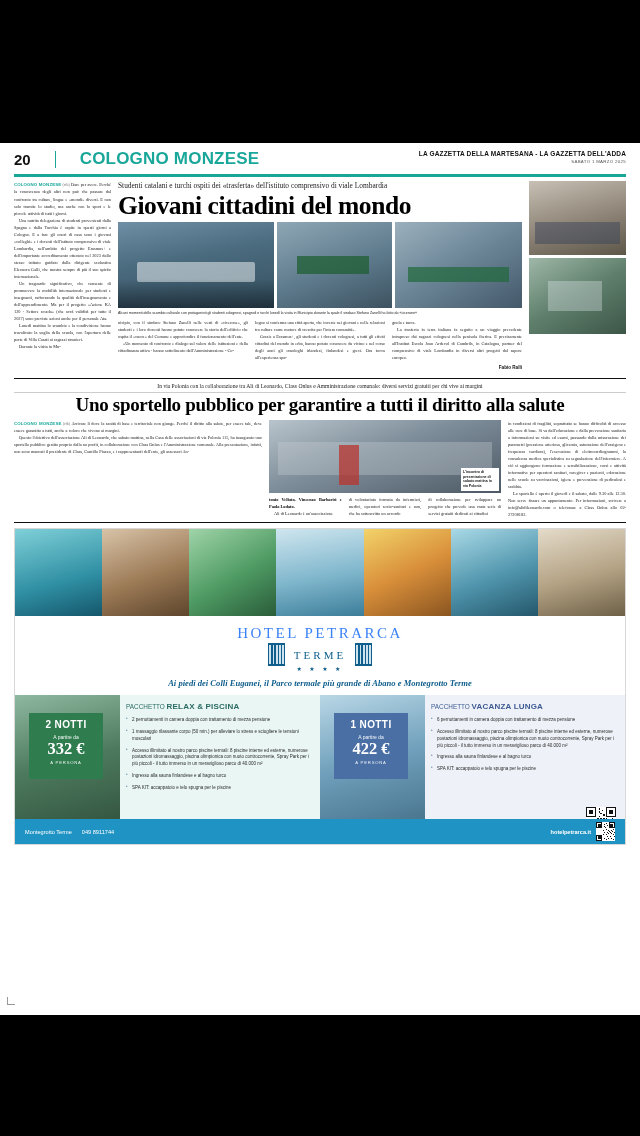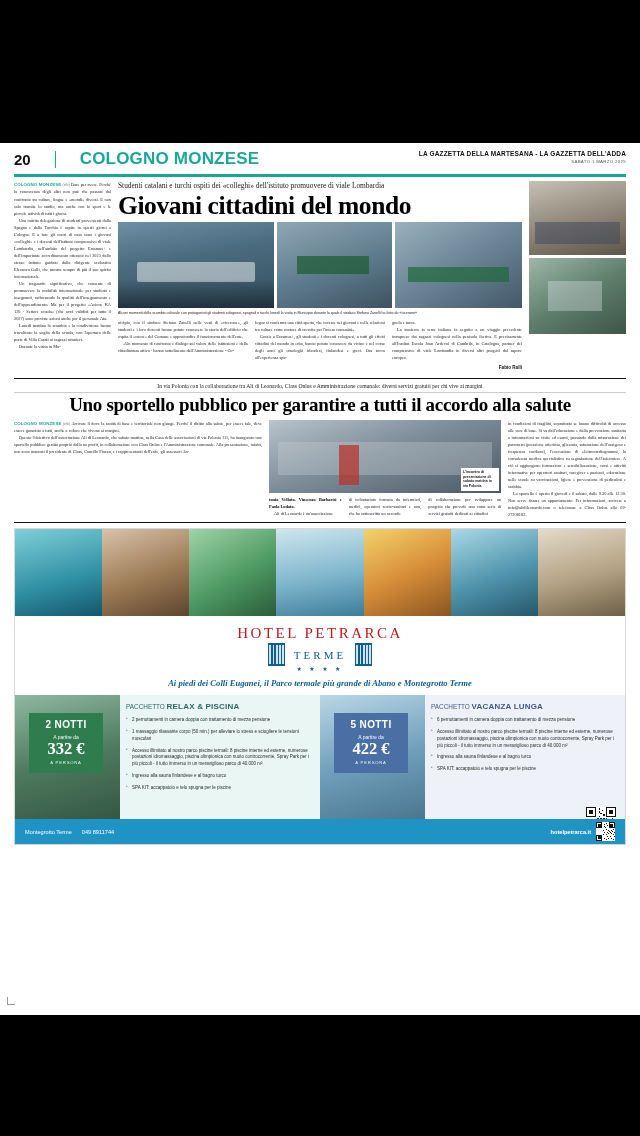--- a/index.html
+++ b/index.html
@@ -51,32 +51,32 @@
   .a2-right{width:118px;flex:none;}
   .a2-photowrap{position:relative;}
   .capbox{position:absolute;right:2px;bottom:2px;width:34px;background:#fff;padding:2px 2px;}
   .capbox div{font-family:"Liberation Sans",sans-serif;font-weight:bold;font-size:3.5px;line-height:1.35;color:#111;}
 
   
   .ad{position:relative;margin:5px 14px 0 14px;height:317px;background:#fff;border:1px solid #d8d8d8;box-sizing:border-box;overflow:hidden;}
   .ad-strip{display:flex;height:87px;}
   .ad-strip .sp{flex:1;}
   .ad-logo{text-align:center;padding-top:9px;}
-  .logo-hotel{font-family:"Liberation Serif",serif;font-size:15px;letter-spacing:2.5px;color:#b91c1c;}
+  .logo-hotel{font-family:"Liberation Serif",serif;font-size:15px;letter-spacing:2.5px;color:#3b82f6;}
   .logo-row{display:flex;align-items:center;justify-content:center;gap:9px;margin-top:1px;}
   .logo-terme{font-family:"Liberation Serif",serif;font-size:11px;letter-spacing:3px;color:#0f5e8c;}
   .stars{color:#0f5e8c;font-size:6px;letter-spacing:3px;text-align:center;margin-top:-1px;}
   .colm{width:17px;height:19px;background:repeating-linear-gradient(90deg,#0f5e8c 0 1.4px,#cfe3ef 1.4px 3.2px);border-top:2px solid #0f5e8c;border-bottom:2px solid #0f5e8c;}
   .ad-claim{text-align:center;font-style:italic;font-weight:bold;font-size:8.6px;color:#0f5e8c;margin-top:6px;}
   .packs{display:flex;margin-top:7px;height:150px;}
   .pack{flex:1;position:relative;display:flex;}
   .pack.left{background:#e9f6f4;}
   .pack.right{background:#eef1f7;}
   .pack-img{width:105px;flex:none;position:relative;overflow:hidden;}
-  .badge{position:absolute;left:14px;top:18px;width:74px;padding:6px 0 8px 0;text-align:center;color:#fff;}
+  .badge{position:absolute;left:14px;top:18px;width:74px;padding:6px 0 14px 0;text-align:center;color:#fff;}
   .badge.green{background:#2f7d4f;}
   .badge.blue{background:#4a6fa5;}
   .badge .n{font-family:"Liberation Sans",sans-serif;font-weight:bold;font-size:10px;letter-spacing:.4px;}
   .badge .ap{font-family:"Liberation Sans",sans-serif;font-size:5px;margin-top:4px;opacity:.95;}
   .badge .price{font-family:Liberation Serif, serif;font-weight:bold;font-size:16.5px;line-height:1.1;}
   .badge .per{font-family:"Liberation Sans",sans-serif;font-size:4.2px;letter-spacing:.8px;margin-top:2px;opacity:.9;}
   .pack-body{flex:1;padding:7px 9px 0 6px;box-sizing:border-box;}
   .pack-title{font-family:"Liberation Sans",sans-serif;font-size:6.4px;color:#2a6b63;margin-bottom:6px;}
   .pack.right .pack-title{color:#3d5a93;}
   .pack-title b{font-size:8px;letter-spacing:.2px;}
@@ -120,21 +120,21 @@
           <span class="tag">(rfb)</span>
           <span>Dare per avere. Perché la conoscenza degli altri non può che passare dal confronto tra culture, lingue e «mondi» diversi. E non solo tramite lo studio, ma anche con lo sport e le piccole attività di tutti i giorni.</span>
         </p>
         <p>Una nutrita delegazione di studenti provenienti dalla Spagna e dalla Turchia è ospite in questi giorni a Cologno. E a fare gli onori di casa sono i giovani «colleghi» e i docenti dell'istituto comprensivo di viale Lombardia, nell'ambito del progetto Erasmus+ e dell'importante accreditamento ottenuto nel 2023 dallo stesso istituto guidato dalla dirigente scolastica Eleonora Galli, che mostra sempre di più il suo spirito internazionale.</p>
         <p>Un traguardo significativo, che consente di promuovere la mobilità internazionale per studenti e insegnanti, rafforzando la qualità dell'insegnamento e dell'apprendimento. Ma per il progetto «Azione KA 120 - Settore scuola» (che avrà validità per tutto il 2027) sono previste azioni anche per il personale Ata.</p>
         <p>Lunedì mattina lo scambio e la condivisione hanno travalicato la soglia della scuola, con l'apertura delle porte di Villa Casati ai ragazzi stranieri.</p>
         <p>Durante la visita in Mu-</p>
       </div>
 
       <div class="a1-main">
-        <div class="occhiello">Studenti catalani e turchi ospiti dei «colleghi» dell'istituto promuovere di viale Lombardia</div>
+        <div class="occhiello">Studenti catalani e turchi ospiti dei «trasferta» dell'istituto comprensivo di viale Lombardia</div>
         <h1 class="headline">Giovani cittadini del mondo</h1>
 
         <div class="a1-photos">
           <div class="ph" style="flex:1.35;height:86px;background:linear-gradient(170deg,#6f8fa6 0%,#4a6a7e 42%,#35515f 100%);">
             <div style="position:absolute;left:12%;top:46%;width:76%;height:24%;background:#e8ecef;opacity:.55;border-radius:2px;"></div>
             <div style="position:absolute;left:0;bottom:0;width:100%;height:34%;background:linear-gradient(0deg,rgba(20,30,40,.65),transparent);"></div>
           </div>
           <div class="ph" style="flex:1;height:86px;background:linear-gradient(160deg,#8fa7b5 0%,#5d7a8c 55%,#3d5260 100%);">
             <div style="position:absolute;left:18%;top:40%;width:62%;height:20%;background:#1f5f33;opacity:.75;"></div>
           </div>
@@ -170,21 +170,21 @@
         </div>
         <div class="ph" style="height:76px;margin-top:3px;background:linear-gradient(150deg,#9fb7a8 0%,#5f7f6c 50%,#3c5547 100%);">
           <div style="position:absolute;left:20%;top:30%;width:55%;height:40%;background:rgba(230,235,240,.35);"></div>
         </div>
       </div>
     </div>
   </div>
 
   <div class="art2">
     <div class="a2-occh">In via Polonia con la collaborazione tra Ali di Leonardo, Class Onlus e Amministrazione comunale: diversi servizi gratuiti per chi vive ai margini</div>
-    <h2 class="a2-head">Uno sportello pubblico per garantire a tutti il accordo alla salute</h2>
+    <h2 class="a2-head">Uno sportello pubblico per garantire a tutti il diritto alla salute</h2>
 
     <div class="a2-body">
       <div class="c col">
         <p>
           <span class="kicker">COLOGNO MONZESE</span>
           <span class="tag">(rfb)</span>
           <span>Arrivare lì dove la sanità di base e territoriale non giunge. Perché il diritto alla salute, per essere tale, deve essere garantito a tutti, anche a coloro che vivono ai margini.</span>
         </p>
         <p>Questo l'obiettivo dell'associazione Ali di Leonardo, che sabato mattina, nella Casa delle associazioni di via Polonia 115, ha inaugurato uno sportello pubblico gestito proprio dalla no profit, in collaborazione con Class Onlus e l'Amministrazione comunale. Alla presentazione, infatti, non sono mancati il presidente di Class, Camillo Piazza, e i rappresentanti dell'ente, gli assessori An-</p>
       </div>
@@ -266,21 +266,21 @@
             <li>Accesso illimitato al nostro parco piscine termali: 8 piscine interne ed esterne, numerose postazioni idromassaggio, piscina olimpionica con nuoto controcorrente, Spray Park per i più piccoli - il tutto immerso in un meraviglioso parco di 40.000 m²</li>
             <li>Ingresso alla sauna finlandese e al bagno turco</li>
             <li>SPA KIT: accappatoio e telo spugna per le piscine</li>
           </ul>
         </div>
       </div>
 
       <div class="pack right">
         <div class="pack-img" style="background:linear-gradient(165deg,#b9d7e6 0%,#6f9fbb 45%,#3d6780 100%);">
           <div class="badge blue">
-            <div class="n">5 NOTTI</div>
+            <div class="n">1 NOTTI</div>
             <div class="ap">A partire da</div>
             <div class="price">422 €</div>
             <div class="per">A PERSONA</div>
           </div>
         </div>
         <div class="pack-body">
           <div class="pack-title">
             <span>PACCHETTO</span>
             <b>VACANZA LUNGA</b>
           </div>

